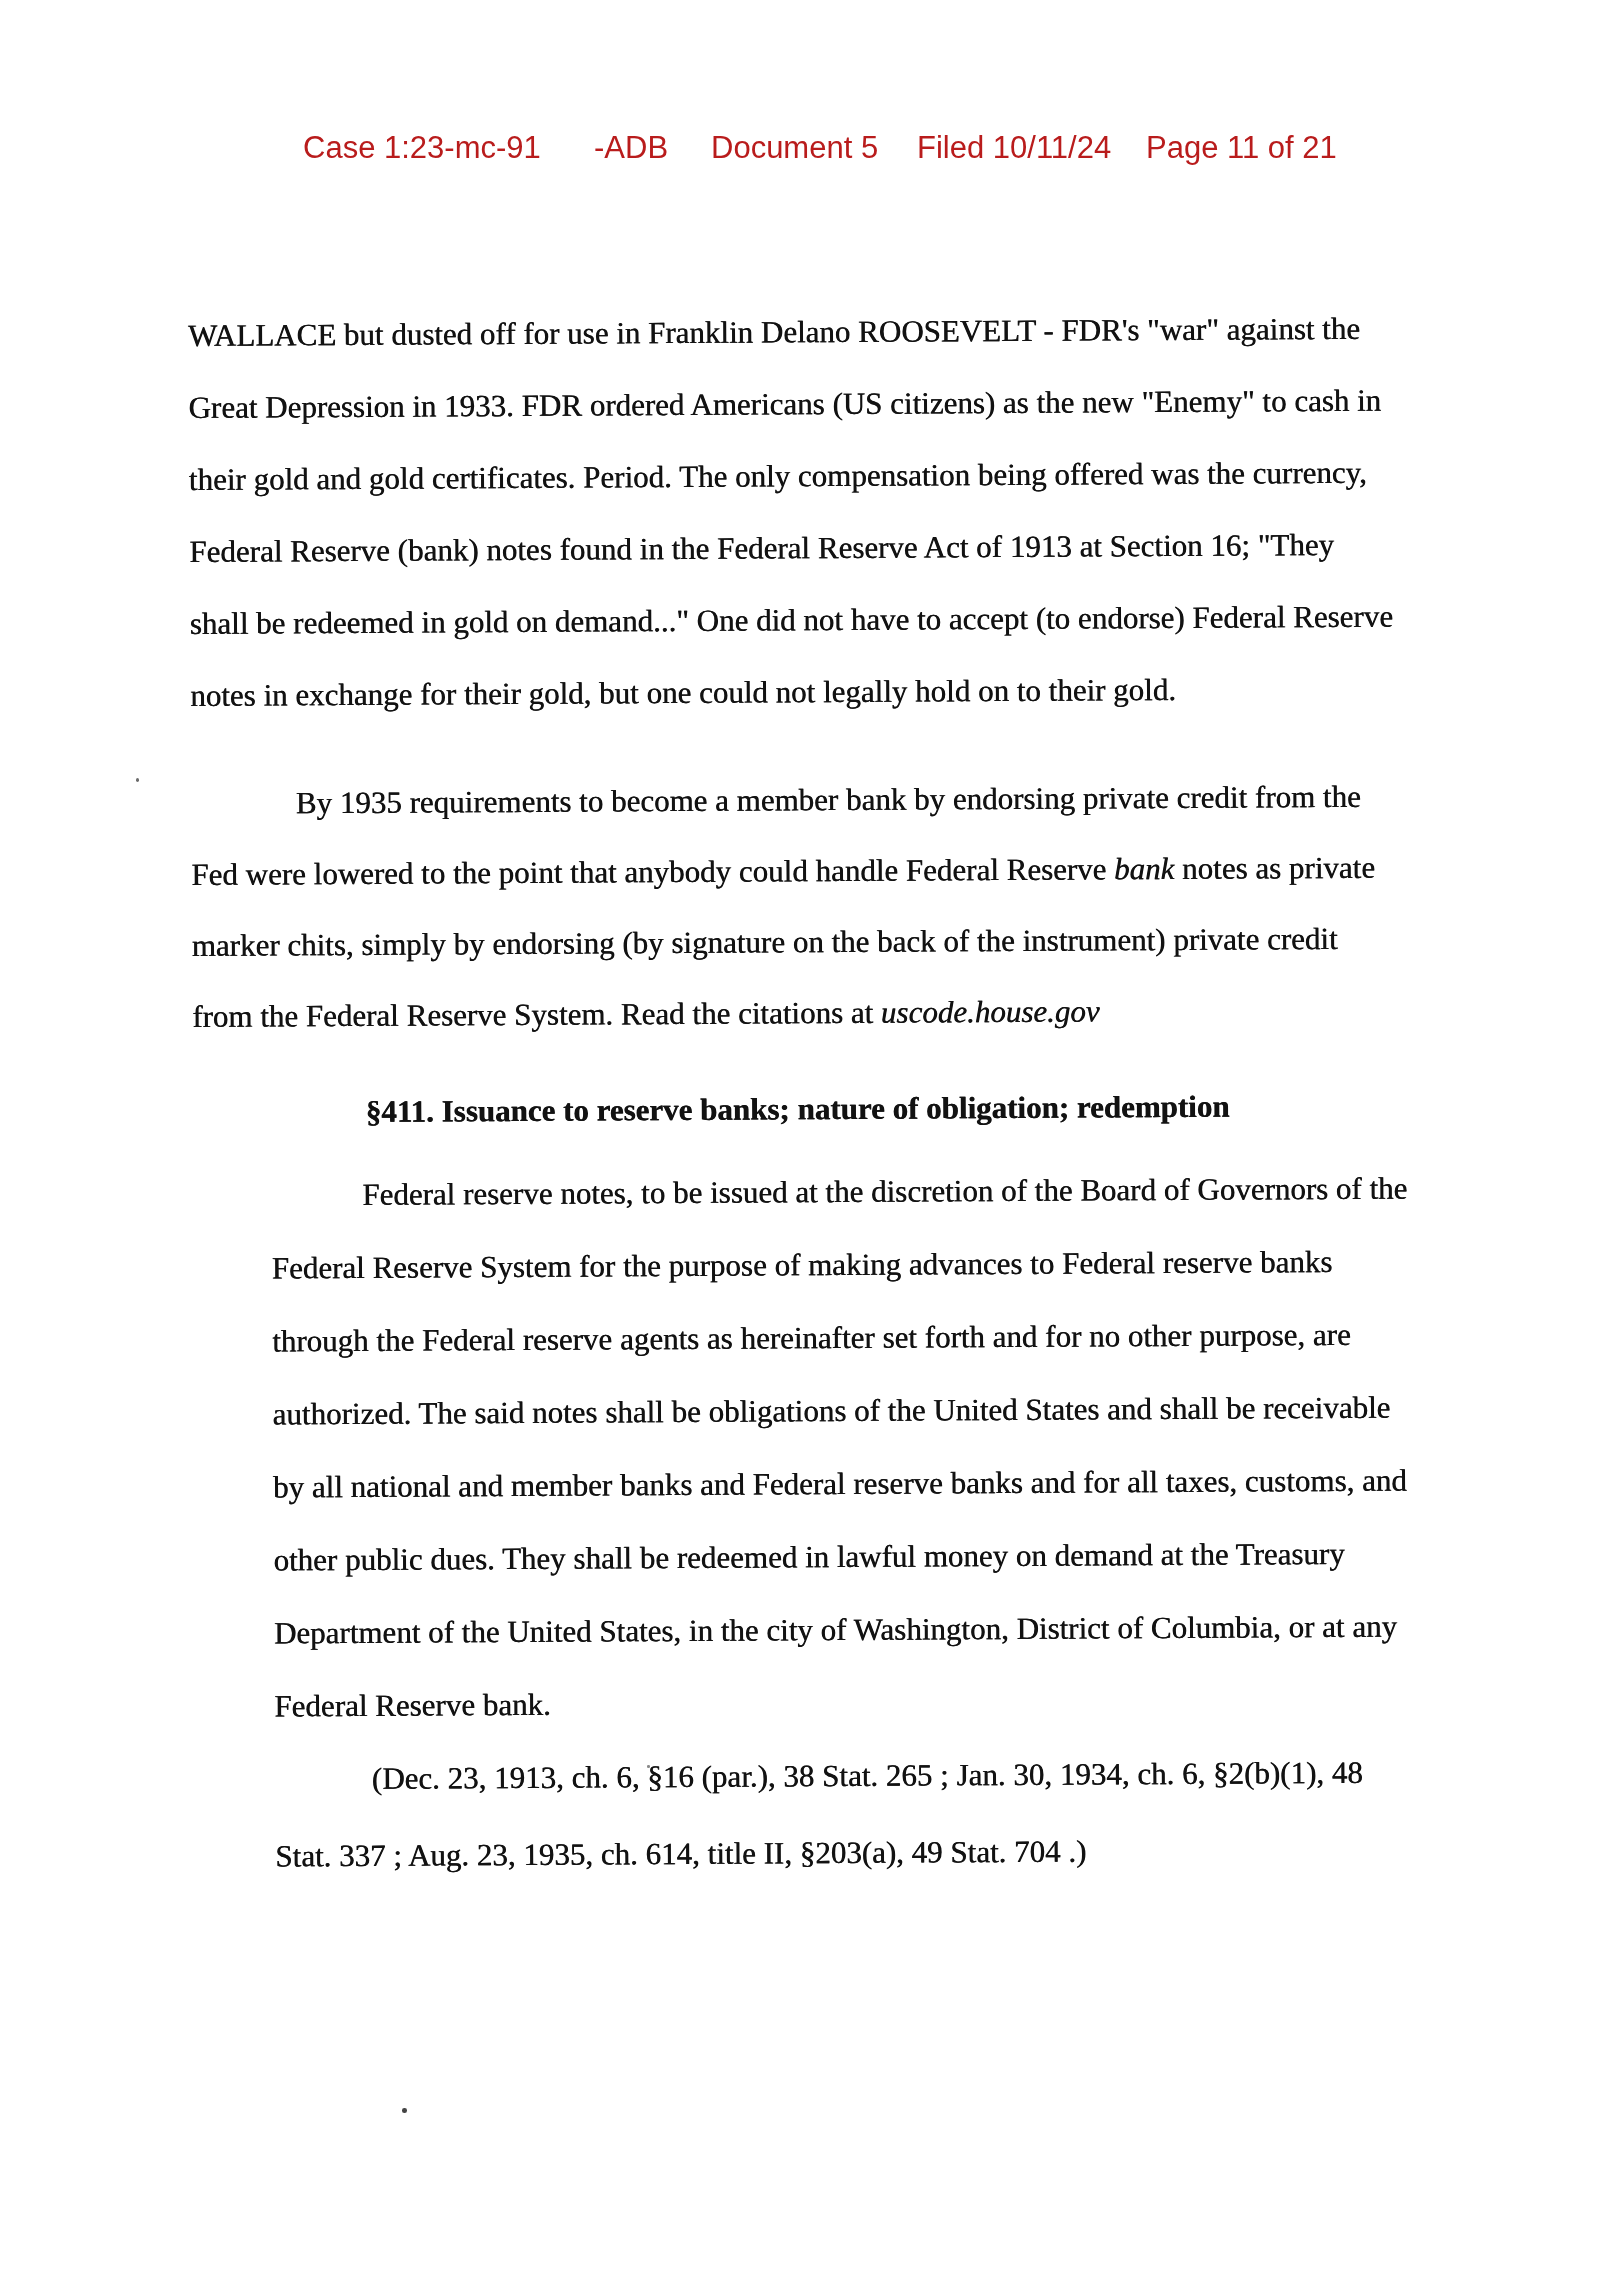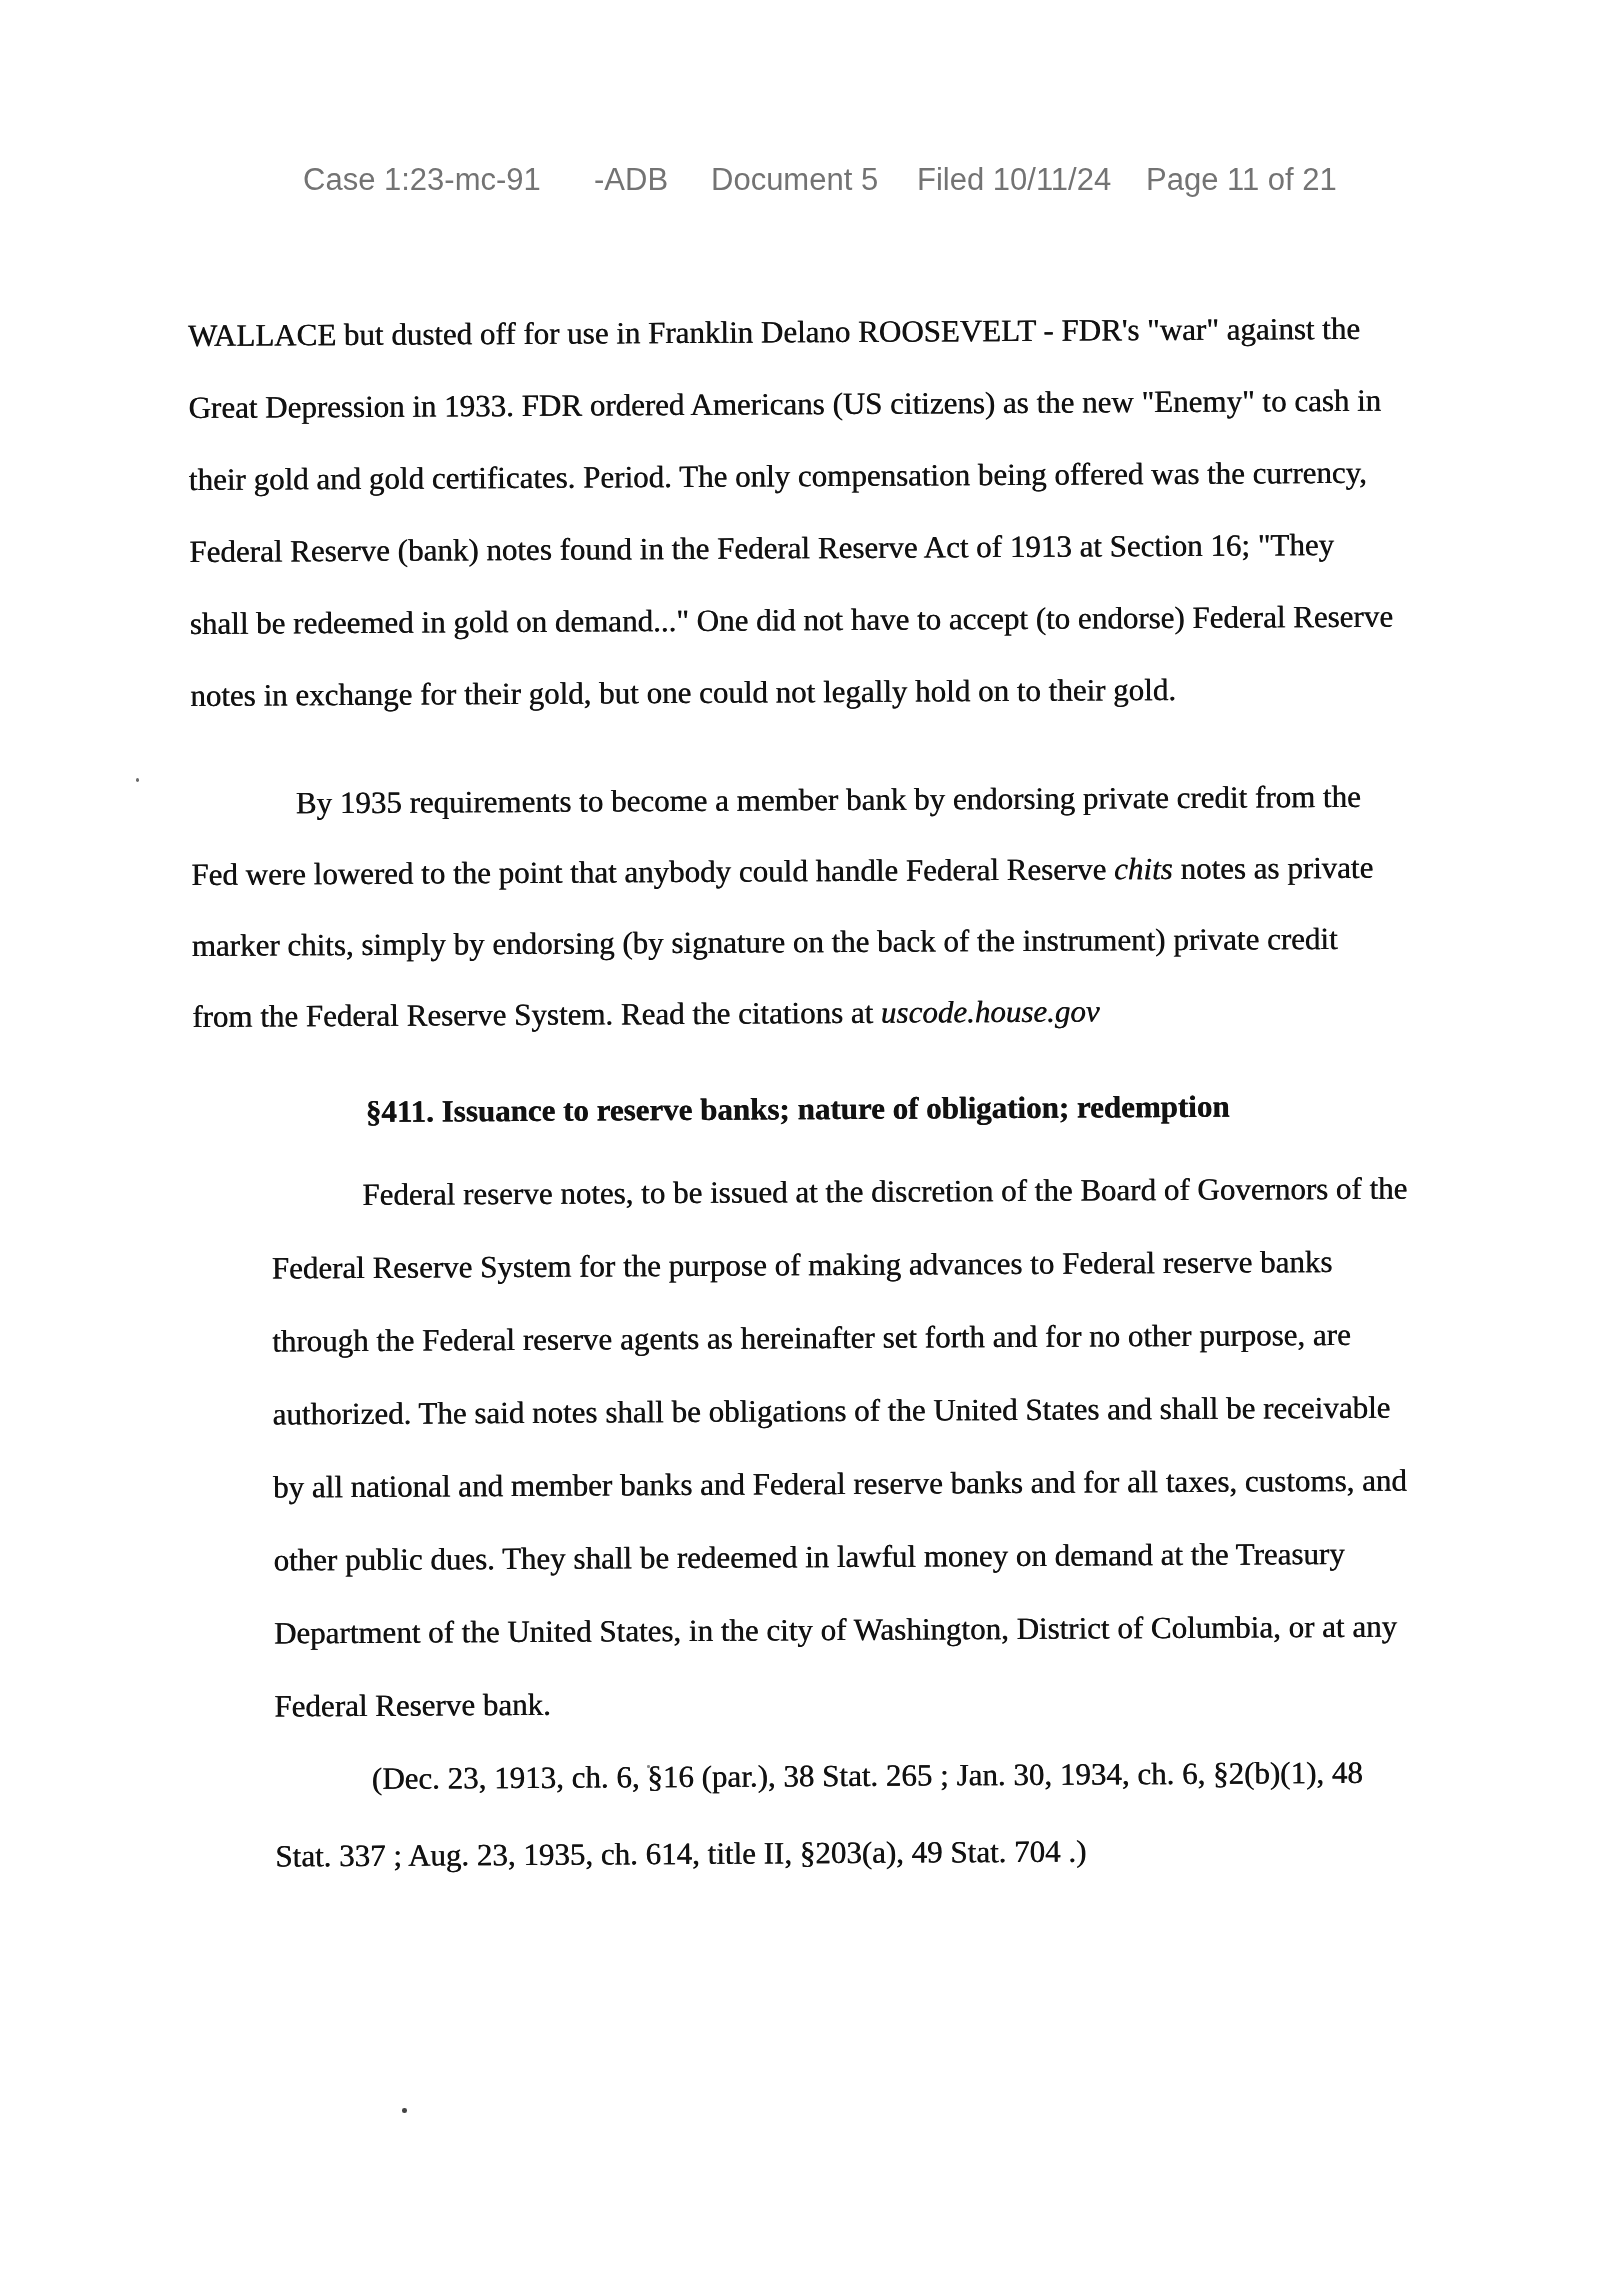--- a/index.html
+++ b/index.html
@@ -16,25 +16,24 @@
     font-family: "Liberation Serif", "DejaVu Serif", serif;
   }
 
   
   .stamp {
     position: absolute;
     top: 130px;
     left: 0;
     width: 100%;
     height: 39px;
-    color: #737373;
+    color: #b91c1c;
     font-family: "Liberation Sans", "DejaVu Sans", sans-serif;
     font-size: 31px;
     font-weight: 400;
-    margin-top: 32px;
   }
   .stamp span { position: absolute; top: 0; white-space: nowrap; }
   .st-case  { left: 303px; }
   .st-adb   { left: 594px; }
   .st-doc   { left: 711px; }
   .st-filed { left: 917px; }
   .st-page  { left: 1146px; text-align: right; }
 
   
   .scan {
@@ -116,21 +115,21 @@
       <div class="line">WALLACE but dusted off for use in Franklin Delano ROOSEVELT - FDR's "war" against the</div>
       <div class="line">Great Depression in 1933. FDR ordered Americans (US citizens) as the new "Enemy" to cash in</div>
       <div class="line">their gold and gold certificates. Period. The only compensation being offered was the currency,</div>
       <div class="line">Federal Reserve (bank) notes found in the Federal Reserve Act of 1913 at Section 16; "They</div>
       <div class="line">shall be redeemed in gold on demand..." One did not have to accept (to endorse) Federal Reserve</div>
       <div class="line">notes in exchange for their gold, but one could not legally hold on to their gold.</div>
     </div>
 
     <div class="para2">
       <div class="line indent1">By 1935 requirements to become a member bank by endorsing private credit from the</div>
-      <div class="line"><span>Fed were lowered to the point that anybody could handle Federal Reserve </span><span class="em">chits</span><span> notes as private</span></div>
+      <div class="line"><span>Fed were lowered to the point that anybody could handle Federal Reserve </span><span class="em">bank</span><span> notes as private</span></div>
       <div class="line">marker chits, simply by endorsing (by signature on the back of the instrument) private credit</div>
       <div class="line"><span>from the Federal Reserve System. Read the citations at </span><span class="em">uscode.house.gov</span></div>
     </div>
 
     <h2 class="statute-heading">§411. Issuance to reserve banks; nature of obligation; redemption</h2>
 
     <div class="statute-body">
       <div class="line indent2">Federal reserve notes, to be issued at the discretion of the Board of Governors of the</div>
       <div class="line">Federal Reserve System for the purpose of making advances to Federal reserve banks</div>
       <div class="line">through the Federal reserve agents as hereinafter set forth and for no other purpose, are</div>

